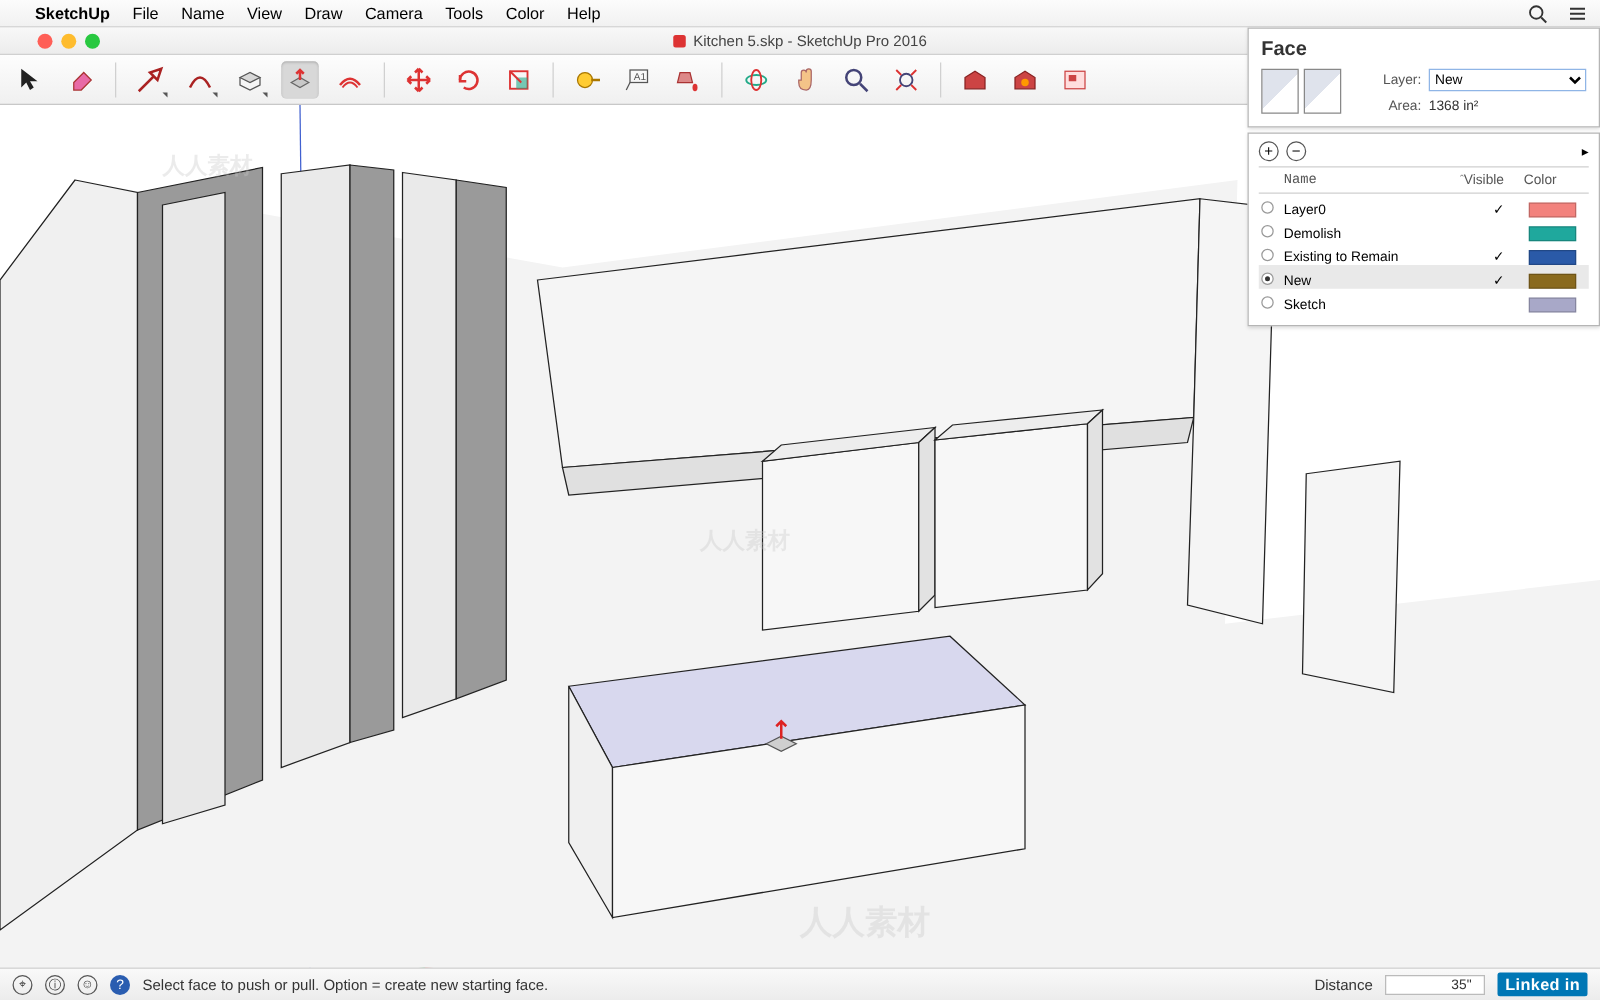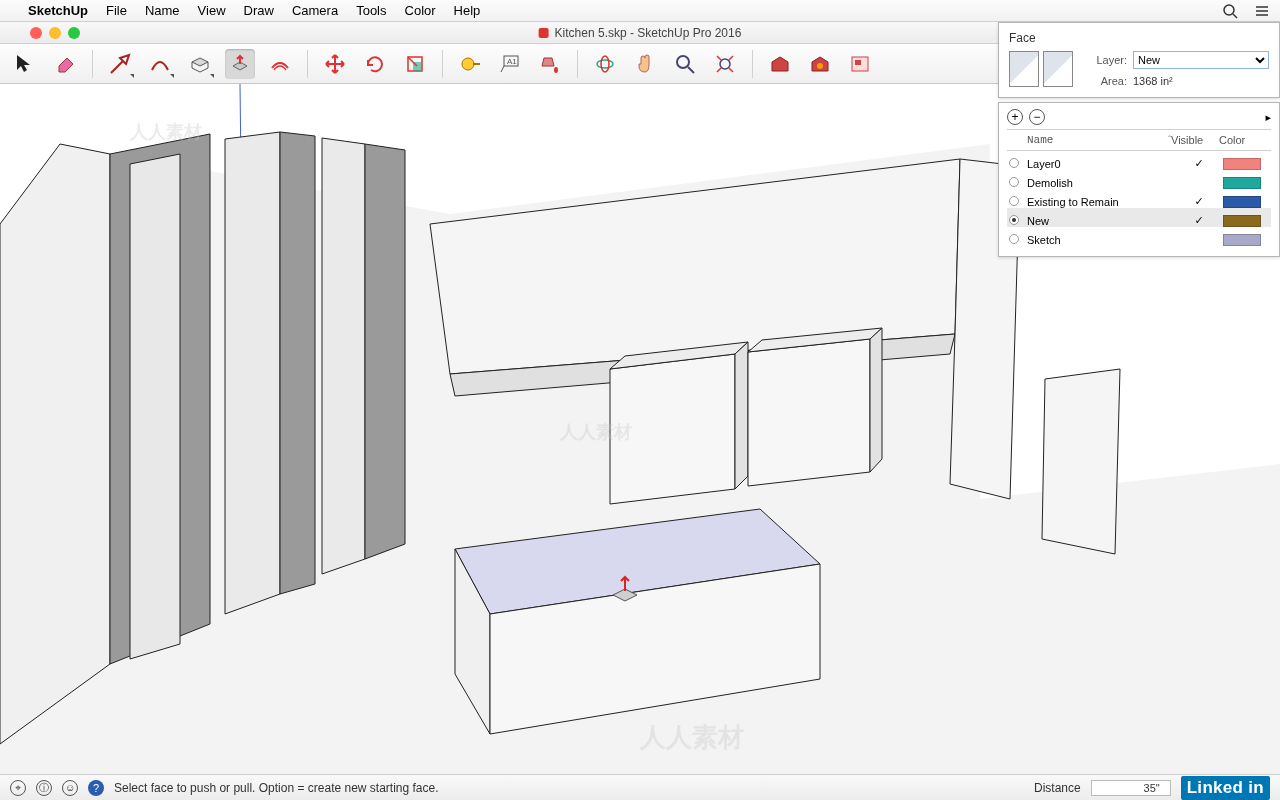--- a/index.html
+++ b/index.html
@@ -31,21 +31,21 @@
 
 .viewport { position: absolute; top: 84px; left: 0; right: 0; bottom: 26px; background: #fff; overflow: hidden; }
 .viewport svg { width: 100%; height: 100%; }
 
 
 .panels { position: absolute; top: 22px; right: 0; width: 282px; z-index: 10; }
 .panel { background: #fff; border: 1px solid #b5b5b5; margin-bottom: 4px; box-shadow: 0 1px 3px rgba(0,0,0,.15); }
 .panel-hd { height: 20px; background: linear-gradient(#fbfbfb,#e7e7e7); border-bottom: 1px solid #cfcfcf; font-size: 11px; color: #333; display: flex; align-items: center; justify-content: center; position: relative; }
 .panel-hd .pin { position: absolute; right: 6px; font-size: 12px; }
 .entity-body { padding: 8px 10px 10px 10px; font-size: 11px; color: #333; }
-.entity-row1 { display: flex; align-items: center; gap: 10px; }
+.entity-row1 { display: flex; align-items: center; gap: 20px; }
 .face-swatches { display:flex; gap:4px; }
 .face-sw { width:30px; height:36px; border:1px solid #888; background: linear-gradient(135deg,#dfe3ec 50%,#fff 50%); }
 .entity-kv { flex:1; display:flex; flex-direction:column; gap:6px; }
 .kv { display:flex; align-items:center; gap:6px; }
 .kv .k { width:44px; text-align:right; color:#555;}
 .kv select { flex:1; height:18px; font-size:11px; border:1px solid #8fb5e6; background:#fff; }
 .kv .v { color:#333; }
 .layers-body { padding: 6px 8px 10px 8px; font-size: 11px; }
 .layers-tools { display:flex; align-items:center; gap:6px; padding-bottom:4px;}
 .circle-btn { width:16px; height:16px; border:1.5px solid #555; border-radius:50%; display:flex; align-items:center; justify-content:center; font-size:12px; line-height:1; cursor:pointer;}
@@ -61,21 +61,21 @@
 .layer-row .nm{ flex:1; padding-left:6px;}
 .layer-row .vis{ width:48px; text-align:center; }
 .layer-row .sw{ width:38px; height:12px; margin-right:10px; border:1px solid rgba(0,0,0,.2);}
 
 
 .status { position:absolute; bottom:0; left:0; right:0; height:26px; background:linear-gradient(#f9f9f9,#ececec); border-top:1px solid #cfcfcf; display:flex; align-items:center; font-size:12px; color:#333; padding:0 10px; gap:10px;}
 .sb-ic { width:16px;height:16px;border:1.5px solid #555;border-radius:50%; display:flex;align-items:center;justify-content:center;font-size:10px;}
 .sb-q{ width:16px;height:16px;border-radius:50%;background:#2a5db0;color:#fff;display:flex;align-items:center;justify-content:center;font-size:11px;}
 .status .sp{flex:1;}
 .dist-box{ border:1px solid #bbb; background:#fff; padding:1px 10px; min-width:80px; text-align:right; font-size:11px;}
-.linkedin { background:#0077b5; color:#fff; font-size:17px; font-weight:600; padding:2px 6px 2px 6px; border-radius:2px; letter-spacing:.3px;}
+.linkedin { background:#0077b5; color:#fff; font-size:13px; font-weight:600; padding:2px 6px 2px 6px; border-radius:2px; letter-spacing:.3px;}
 
 .watermark { position:absolute; color:#c8c8c8; font-size:18px; font-weight:600; opacity:.35; pointer-events:none; white-space:nowrap; z-index:5;}
 </style>
 </head>
 <body>
 
 <div class="menubar">
   <span class="apple"></span>
   <span class="app">SketchUp</span>
   <span>File</span>
@@ -281,21 +281,21 @@
 </svg>
 </div>
 
 <div class="watermark" style="top:120px;left:130px">人人素材</div>
 <div class="watermark" style="top:420px;left:560px">人人素材</div>
 <div class="watermark" style="top:720px;left:640px;font-size:26px;">人人素材</div>
 
 <div class="panels">
   <div class="panel">
     <div class="entity-body">
-      <div style="font-size:12px;margin-bottom:6px;">Face</div>
+      <div style="font-size:16px;margin-bottom:6px;font-weight:bold;">Face</div>
       <div class="entity-row1">
         <div class="face-swatches">
           <div class="face-sw"></div>
           <div class="face-sw"></div>
         </div>
         <div class="entity-kv">
           <div class="kv">
               <span class="k">Layer:</span>
             <select><option>New</option></select>
             </div>

